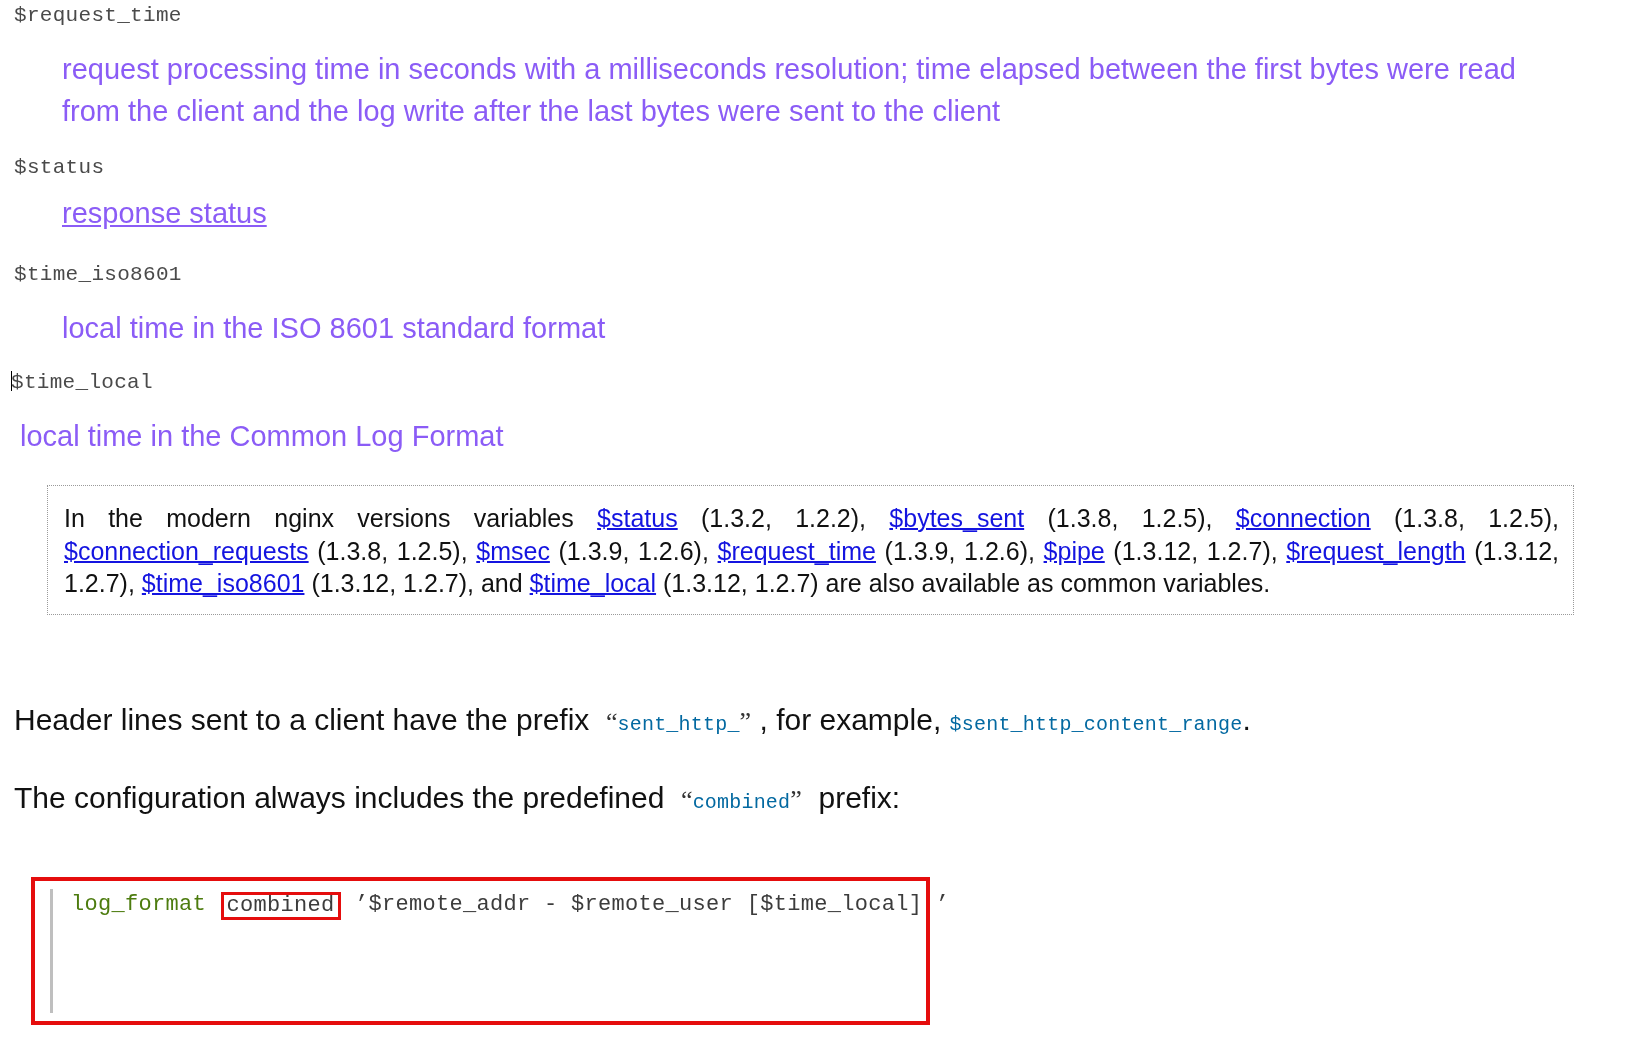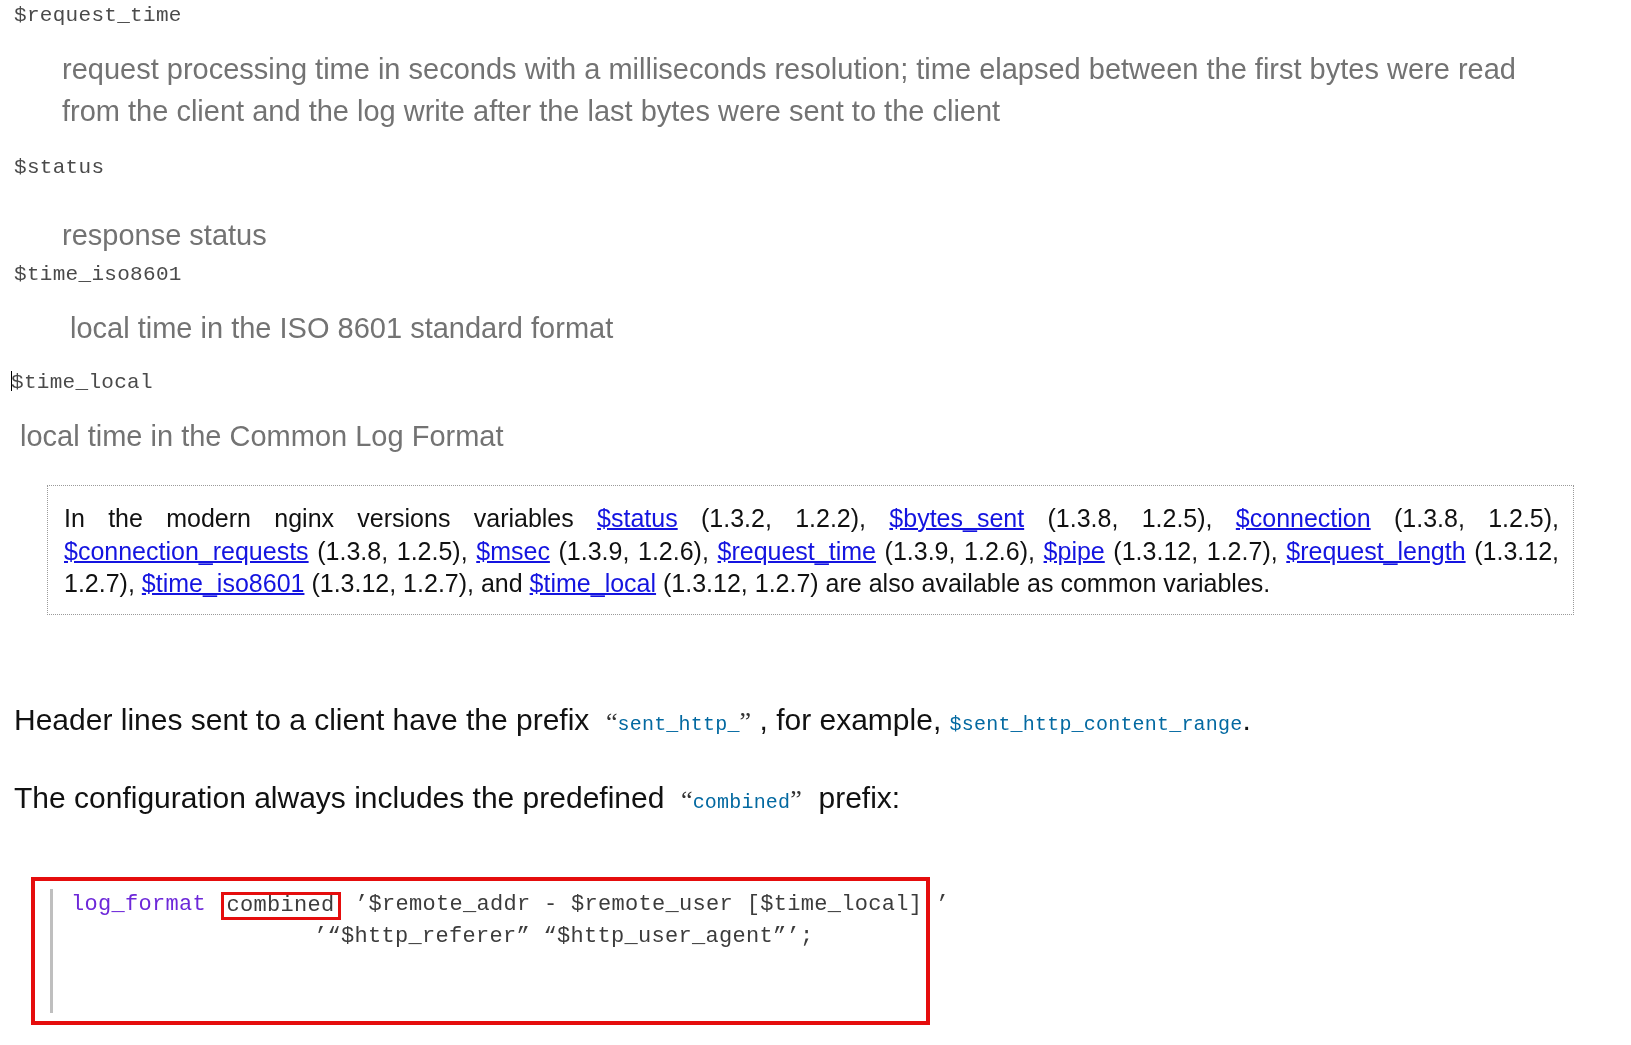--- a/index.html
+++ b/index.html
@@ -29,21 +29,21 @@
     font-size: 21px;
     color: #4a4a4a;
     letter-spacing: 0.3px;
     line-height: 1.0;
     white-space: pre;
   }
 
   .dd {
     font-family: "Liberation Sans", sans-serif;
     font-size: 29px;
-    color: #737373;
+    color: #8b5cf6;
     line-height: 1.45;
     margin-left: 62px;
     font-stretch: condensed;
     max-width: 1500px;
   }
 
   
   .caret {
     display: inline-block;
     width: 1px;
@@ -121,44 +121,44 @@
     box-sizing: border-box;
   }
   .code-line {
     font-family: "Liberation Mono", monospace;
     font-size: 22px;
     color: #3c3c3c;
     line-height: 32px;
     white-space: pre;
     letter-spacing: 0.3px;
   }
-  .code-line .kw { color: #6d28d9; }
+  .code-line .kw { color: #4d7c0f; }
   .hl-box {
     display: inline-block;
     border: 3px solid #e50d0d;
     padding: 0px 3px;
     margin: 0 1px;
     line-height: 22px;
     position: relative;
     top: 1px;
   }
 </style>
 </head>
 <body>
 
 <div class="page">
 
   <div class="dt" style="position:absolute; left:14px; top:5px;">$request_time</div>
   <div class="dd" style="position:absolute; left:0px; top:48px; width:1500px;">request processing time in seconds with a milliseconds resolution; time elapsed between the first bytes were read from the client and the log write after the last bytes were sent to the client</div>
 
   <div class="dt" style="position:absolute; left:14px; top:157px;">$status</div>
-  <div class="dd" style="position:absolute; left:0px; top:214px;">response status</div>
+  <div class="dd" style="position:absolute; left:0px; top:192px;text-decoration:underline;">response status</div>
 
   <div class="dt" style="position:absolute; left:14px; top:264px;">$time_iso8601</div>
-  <div class="dd" style="position:absolute; left:8px; top:307px;">local time in the ISO 8601 standard format</div>
+  <div class="dd" style="position:absolute; left:0px; top:307px;">local time in the ISO 8601 standard format</div>
 
   <div style="position:absolute; left:11px; top:371px;">
     <span class="caret"></span><span class="dt">$time_local</span>
   </div>
   <div class="dd" style="position:absolute; left:0px; top:415px;margin-left:20px;">local time in the Common Log Format</div>
 
   <div class="note-box">
     <div class="note-text">
       <span>In the modern nginx versions variables </span><a class="var">$status</a><span> (1.3.2, 1.2.2), </span><a class="var">$bytes_sent</a><span> (1.3.8, 1.2.5), </span><a class="var">$connection</a><span> (1.3.8, 1.2.5), </span><a class="var">$connection_requests</a><span> (1.3.8, 1.2.5), </span><a class="var">$msec</a><span> (1.3.9, 1.2.6), </span><a class="var">$request_time</a><span> (1.3.9, 1.2.6), </span><a class="var">$pipe</a><span> (1.3.12, 1.2.7), </span><a class="var">$request_length</a><span> (1.3.12, 1.2.7), </span><a class="var">$time_iso8601</a><span> (1.3.12, 1.2.7), and </span><a class="var">$time_local</a><span> (1.3.12, 1.2.7) are also available as common variables.</span>
     </div>
@@ -168,17 +168,16 @@
     <span>Header lines sent to a client have the prefix</span><span>&nbsp;&nbsp;</span><span class="quote">“</span><span class="mono-inline">sent_http_</span><span class="quote">”</span><span>&nbsp;</span><span>, for example,</span><span>&nbsp;</span><span class="mono-inline">$sent_http_content_range</span><span>.</span>
   </div>
 
   <div class="para" style="top:781px;">
     <span>The configuration always includes the predefined</span><span>&nbsp;&nbsp;</span><span class="quote">“</span><span class="mono-inline">combined</span><span class="quote">”</span><span>&nbsp;&nbsp;</span><span>prefix:</span>
   </div>
 
   <div class="code-outer">
     <div class="code-inner">
       <div class="code-line"><span class="kw">log_format </span><span class="hl-box">combined</span><span> ’$remote_addr - $remote_user [$time_local] ’</span></div>
-      <div class="code-line">                  ’“$http_referer” “$http_user_agent”’;</div>
     </div>
   </div>
 
 </div>
 
 </body></html>

